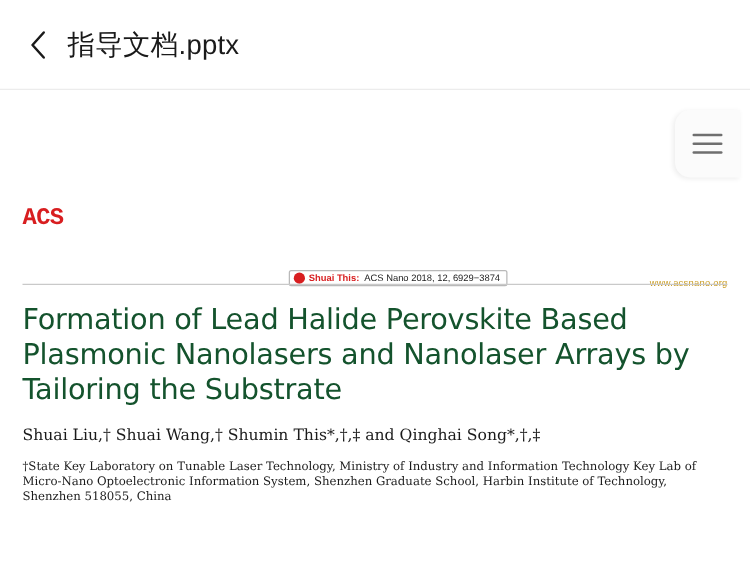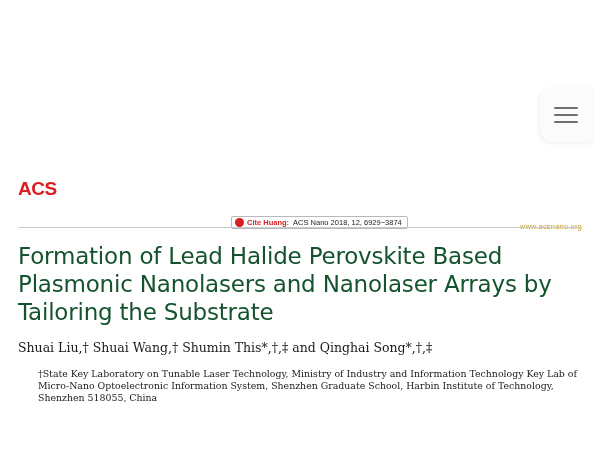--- a/index.html
+++ b/index.html
@@ -106,27 +106,26 @@
   }
   .logo {
     position: absolute;
     left: 0;
     top: 0;
     line-height: 1;
     white-space: nowrap;
   }
   .logo .acs {
     display: block;
-    font-family: Liberation Sans, sans-serif;
+    font-family: Liberation Mono, monospace;
     font-weight: bold;
     font-size: 19px;
     color: #d81e20;
     letter-spacing: -0.5px;
     margin-bottom: -2px;
-    margin-top: 14px;
   }
   .logo .nano {
     display: block;
     font-family: "DejaVu Sans", sans-serif;
     font-weight: bold;
     font-size: 44px;
     color: #1f1f1f;
     letter-spacing: -2px;
   }
   .logo .nano .n-red { color: #d81e20; }
@@ -197,48 +196,56 @@
     color: #1a1a1a;
   }
 
   
   .affils {
     margin-top: 10px;
     font-family: "DejaVu Serif", serif;
     font-size: 9.4px;
     line-height: 1.32;
     color: #1a1a1a;
-    margin-left: 20px;
   }
   .affils div { margin-bottom: 1px; }
 </style>
 </head>
 <body>
 
 <div class="app">
 
+  <div class="topbar">
+    <div class="back-btn">
+      <svg width="16" height="26" viewBox="0 0 16 26" aria-hidden="true">
+        <polyline points="12,3 3,13 12,23" fill="none" stroke="#1a1a1a" stroke-width="2" stroke-linecap="round" stroke-linejoin="round"></polyline>
+      </svg>
+    </div>
+    <div class="title">指导文档.pptx</div>
+    <div class="topbar-divider"></div>
+  </div>
 
   <div class="menu-fab">
     <div class="bars">
       <i></i>
         <i></i>
         <i></i>
     </div>
   </div>
 
   <div class="doc">
 
     <div class="masthead">
       <div class="logo">
         <span class="acs">ACS</span>
       </div>
 
       <div class="cite">
         <span class="dot"></span>
-        <span class="cite-label">Cite Huang:</span>
+        <span class="cite-label">Shuai This:</span>
         <span class="cite-text">ACS Nano 2018, 12, 6929−3874</span>
       </div>
 
       <div class="site">www.acsnano.org</div>
       <div class="rule"></div>
     </div>
 
     <div class="art-title">Formation of Lead Halide Perovskite Based Plasmonic Nanolasers and Nanolaser Arrays by Tailoring the Substrate</div>
 
     <div class="authors">

